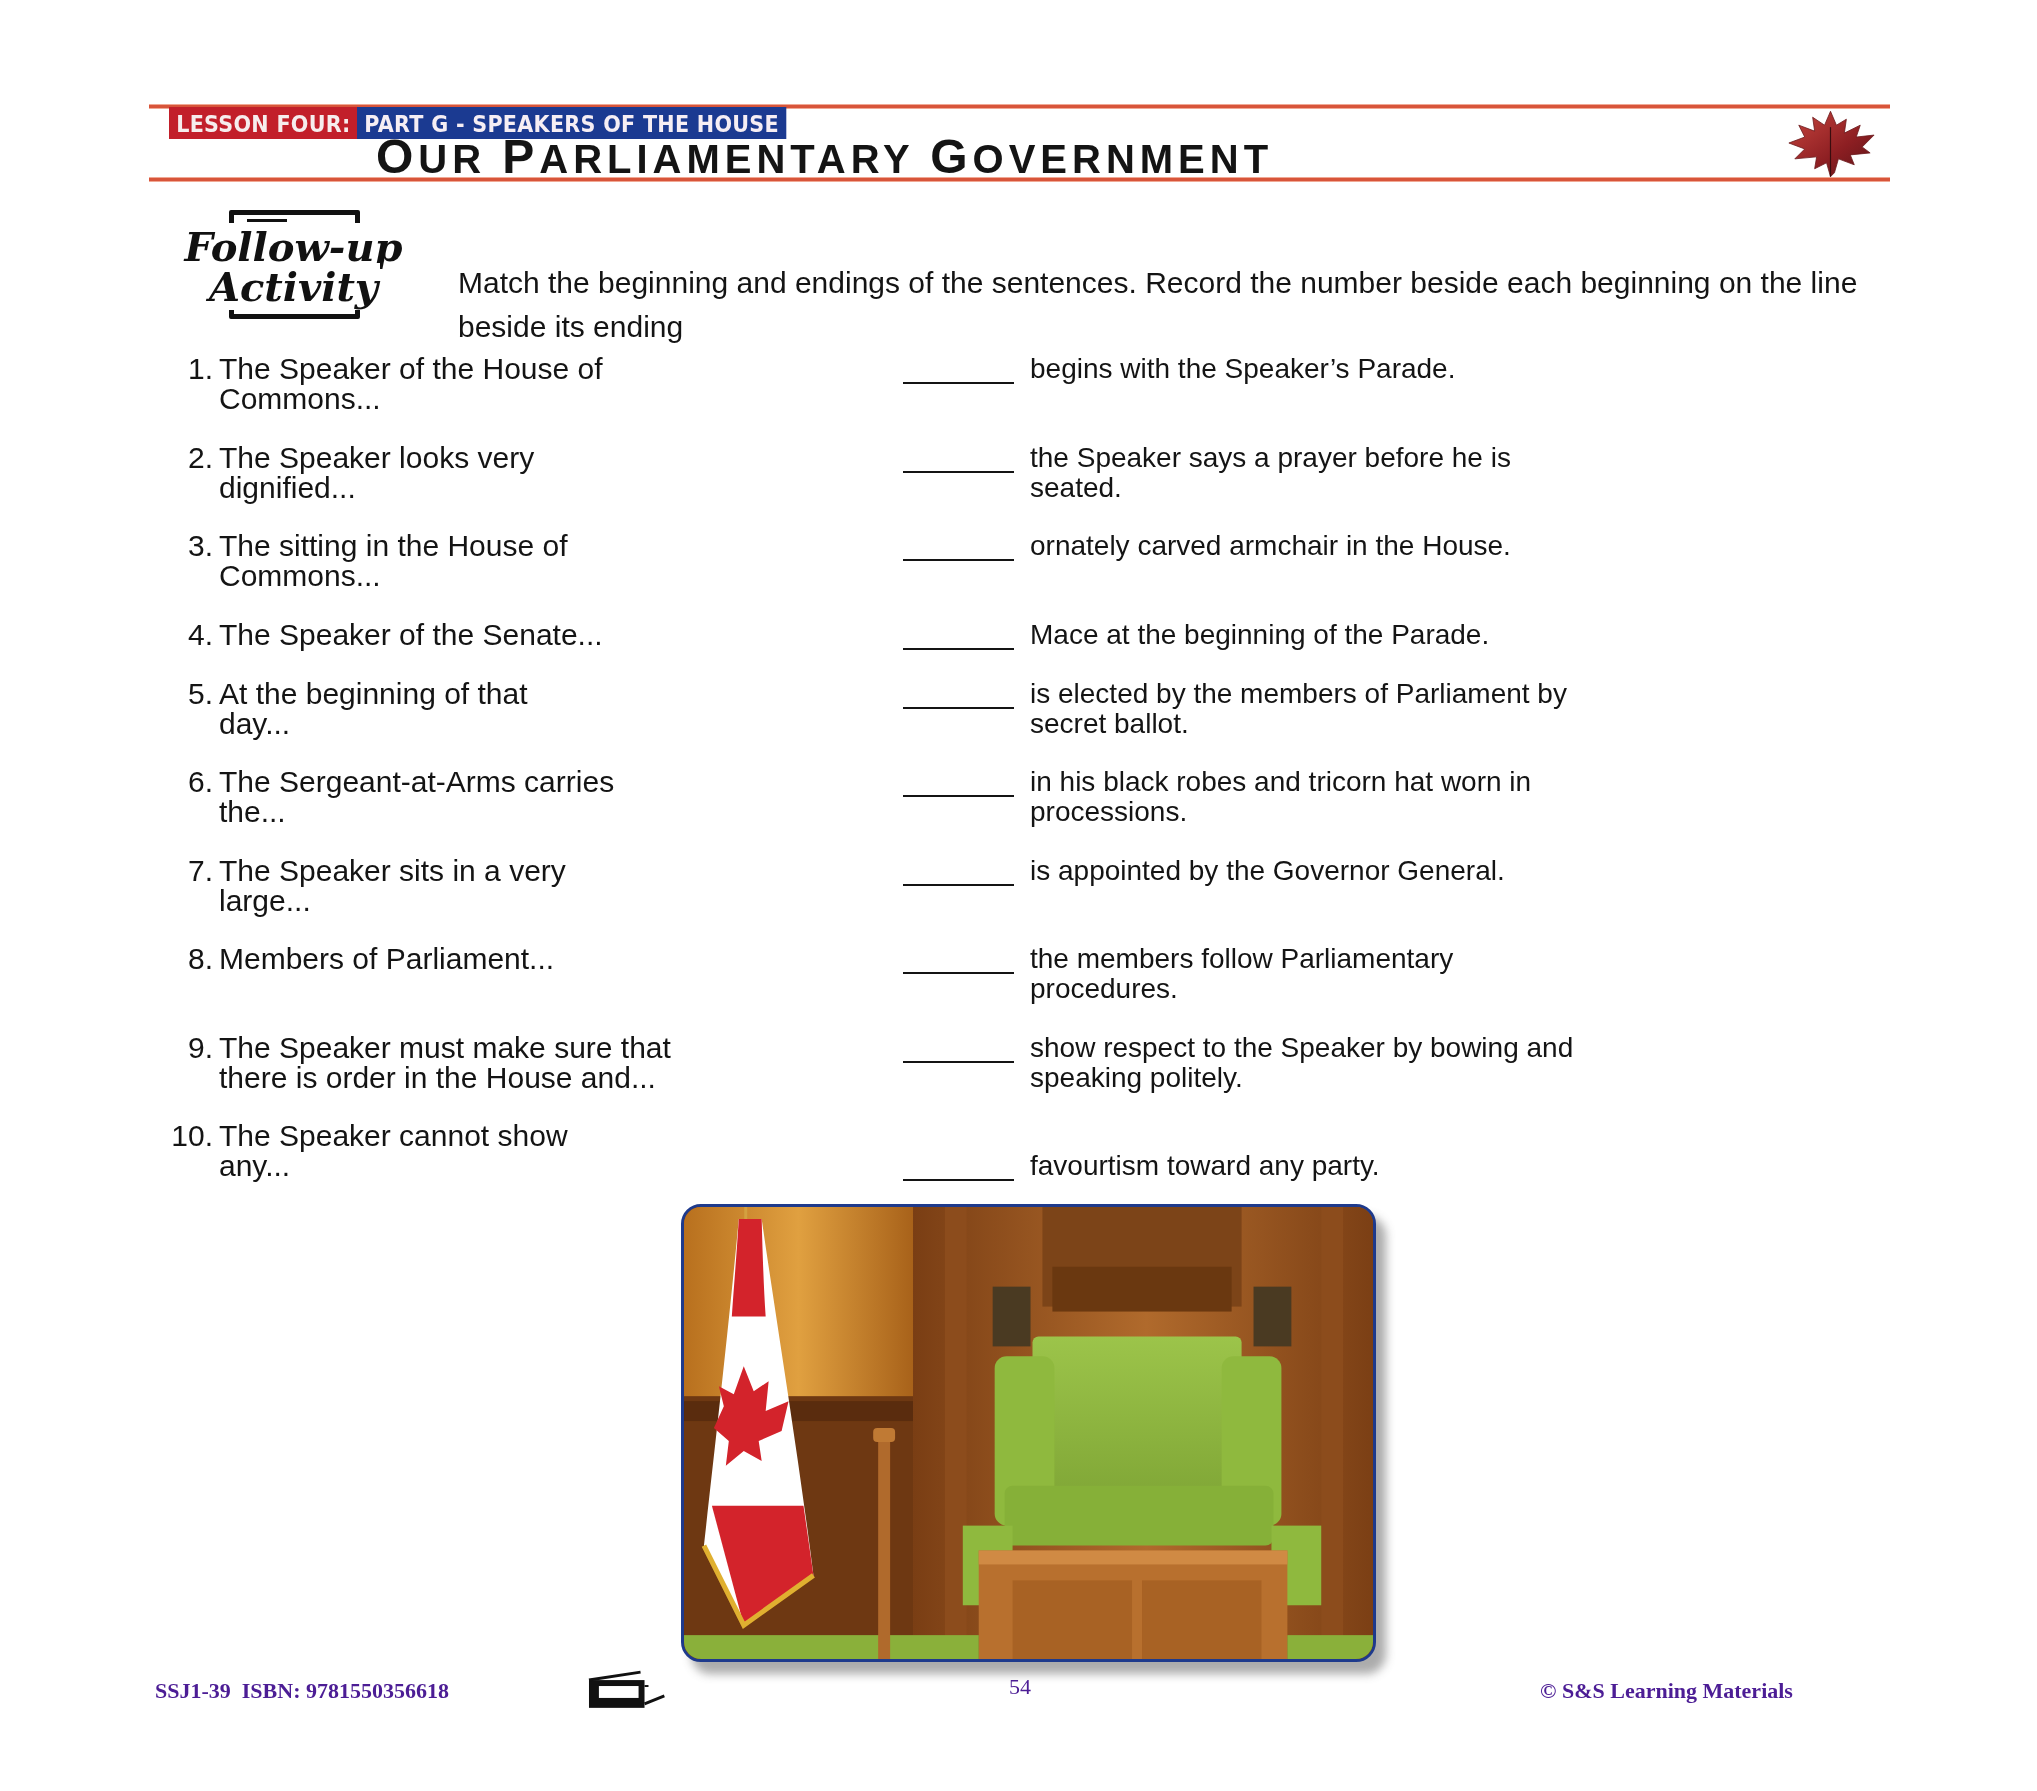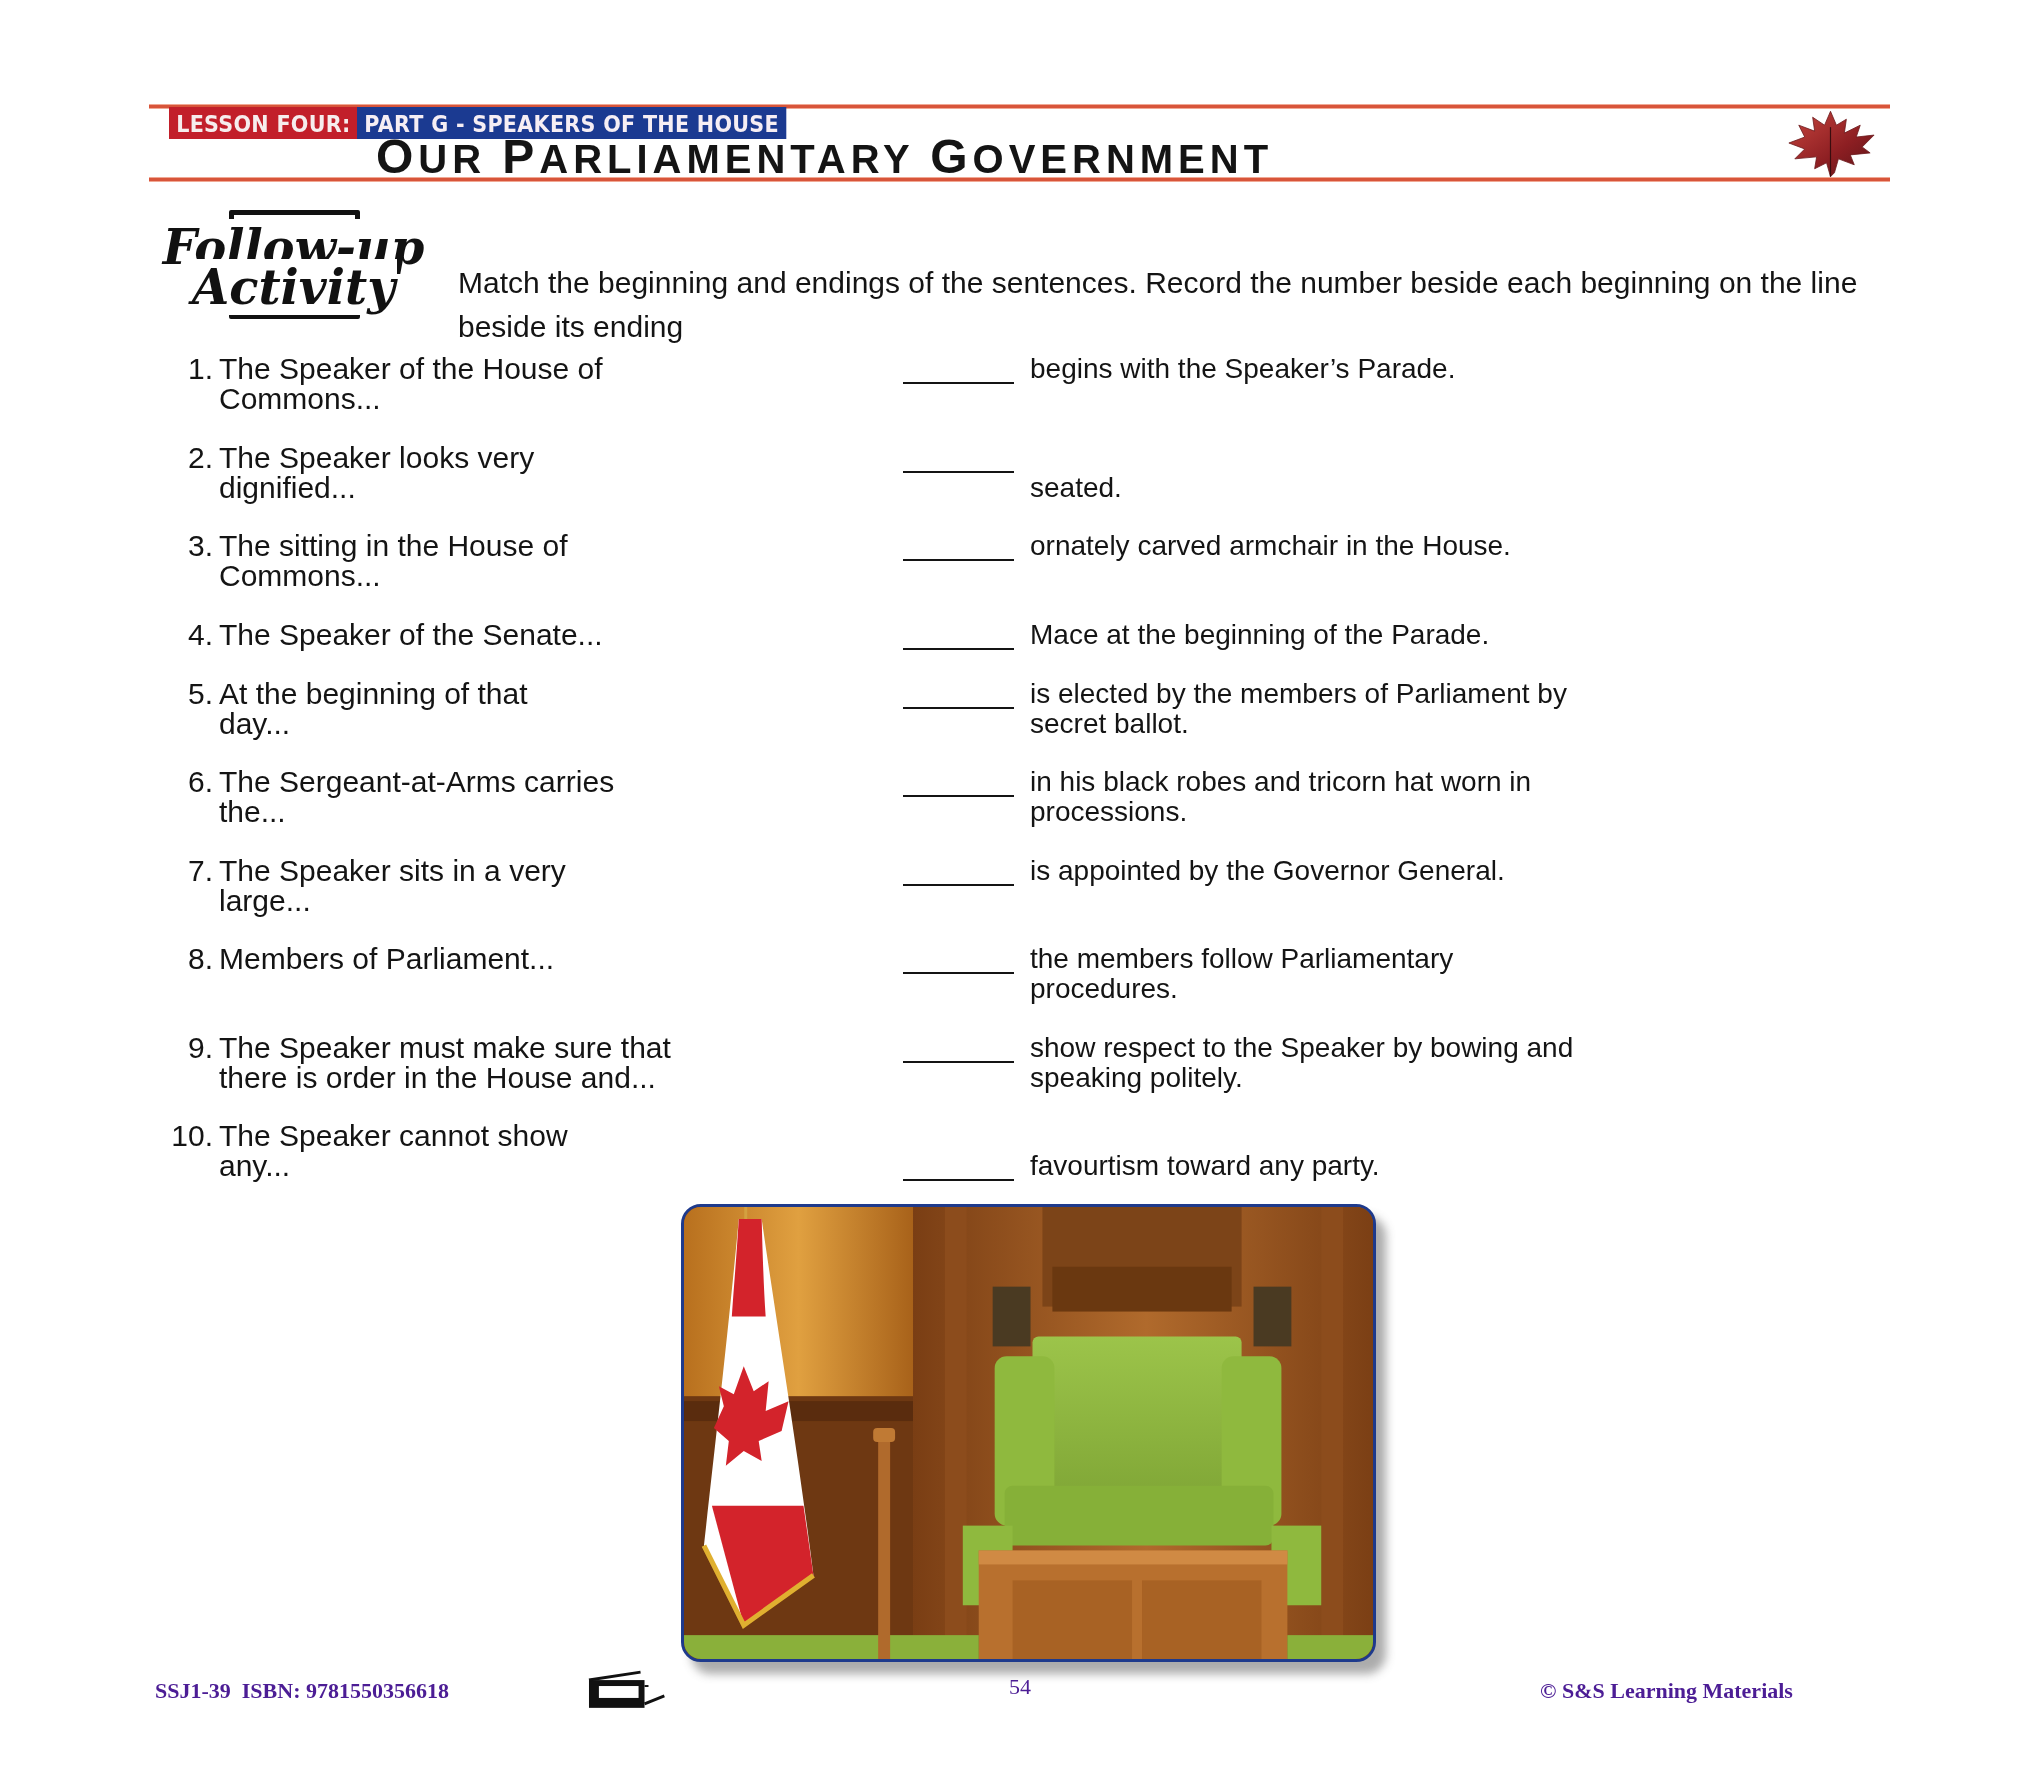--- a/index.html
+++ b/index.html
@@ -16,21 +16,21 @@
   .main-title { position: absolute; left: 376px; top: 137px; font-family: "Liberation Sans", sans-serif; font-weight: bold; font-size: 40px; letter-spacing: 5px; color: #141414; font-variant: small-caps; white-space: nowrap; line-height: 40px; }
   .main-title .big { font-size: 48px; }
   .leaf { position: absolute; left: 1777px; top: 107px; width: 107px; height: 72px; }
 
   
   .fu-badge { position: absolute; left: 159px; top: 207px; width: 269px; height: 117px; }
   .fu-frame { position: absolute; left: 70px; top: 3px; width: 131px; height: 109px; border: 5px solid #111; border-radius: 2px; }
   .fu-frame-line1 { position: absolute; left: 100px; top: 20px; width: 98px; height: 4px; background: #111; }
   .fu-frame-line2 { position: absolute; left: 100px; top: 96px; width: 98px; height: 4px; background: #111; }
   .fu-frame-notch { position: absolute; left: 88px; top: 12px; width: 40px; height: 3px; background: #111; }
-  .fu-text { position: absolute; left: 0; top: 20px; width: 269px; background: transparent; text-align: center; font-family: "DejaVu Serif", serif; font-style: italic; font-weight: bold; font-size: 48px; line-height: 40px; color: #111; }
+  .fu-text { position: absolute; left: 0; top: 20px; width: 269px; background: transparent; text-align: center; font-family: "DejaVu Serif", serif; font-style: italic; font-weight: bold; font-size: 40px; line-height: 40px; color: #111; }
   .fu-text span { background: #ffffff; padding: 0 2px; }
 
   .instructions { position: absolute; left: 458px; top: 261px; width: 1413px; font-size: 30px; line-height: 44px; color: #141414; }
 
   
   .q { position: absolute; left: 149px; width: 716px; font-size: 30px; line-height: 30px; display: flex; }
   .q .num { width: 70px; text-align: right; padding-right: 6px; }
   .q .txt { flex: 1; }
   .a { position: absolute; left: 903px; width: 995px; font-size: 28px; line-height: 30px; display: flex; }
   .a .blank { width: 111px; height: 30px; border-bottom: 2px solid #141414; margin-right: 16px; flex-shrink: 0; }
@@ -125,21 +125,21 @@
     <span class="num">10.</span>
     <span class="txt"><span>The Speaker cannot show</span><br><span>any...</span></span>
   </div>
 
 <div class="a" style="top:354px">
     <span class="blank"></span>
     <span class="txt"><span>begins with the Speaker’s Parade.</span></span>
   </div>
 <div class="a" style="top:443px">
     <span class="blank"></span>
-    <span class="txt"><br><span>seated.</span></span>
+    <span class="txt"><span>the Speaker says a prayer before he is</span><br><span>seated.</span></span>
   </div>
 <div class="a" style="top:531px">
     <span class="blank"></span>
     <span class="txt"><span>ornately carved armchair in the House.</span></span>
   </div>
 <div class="a" style="top:620px">
     <span class="blank"></span>
     <span class="txt"><span>Mace at the beginning of the Parade.</span></span>
   </div>
 <div class="a" style="top:679px">

